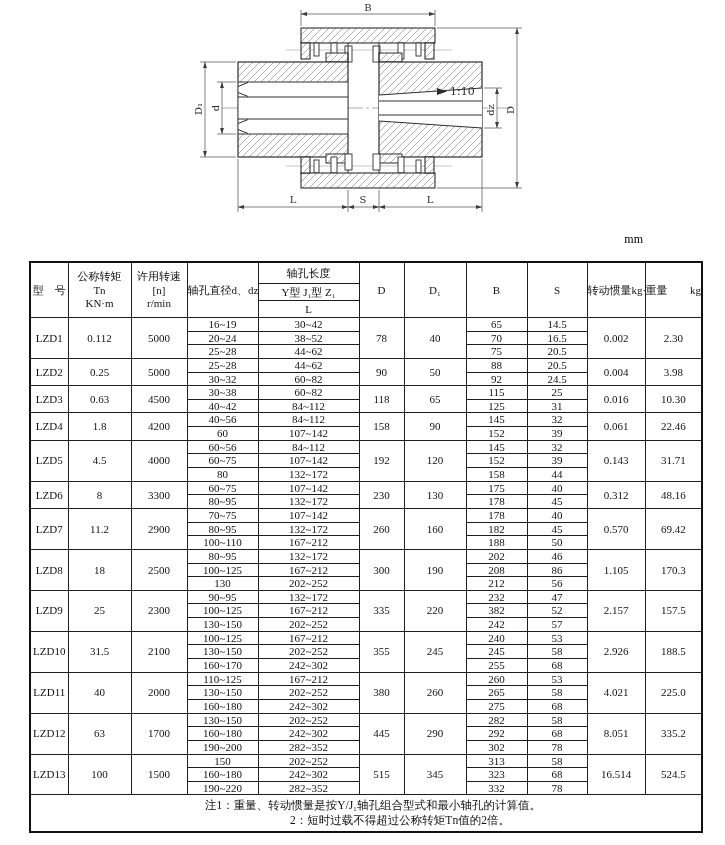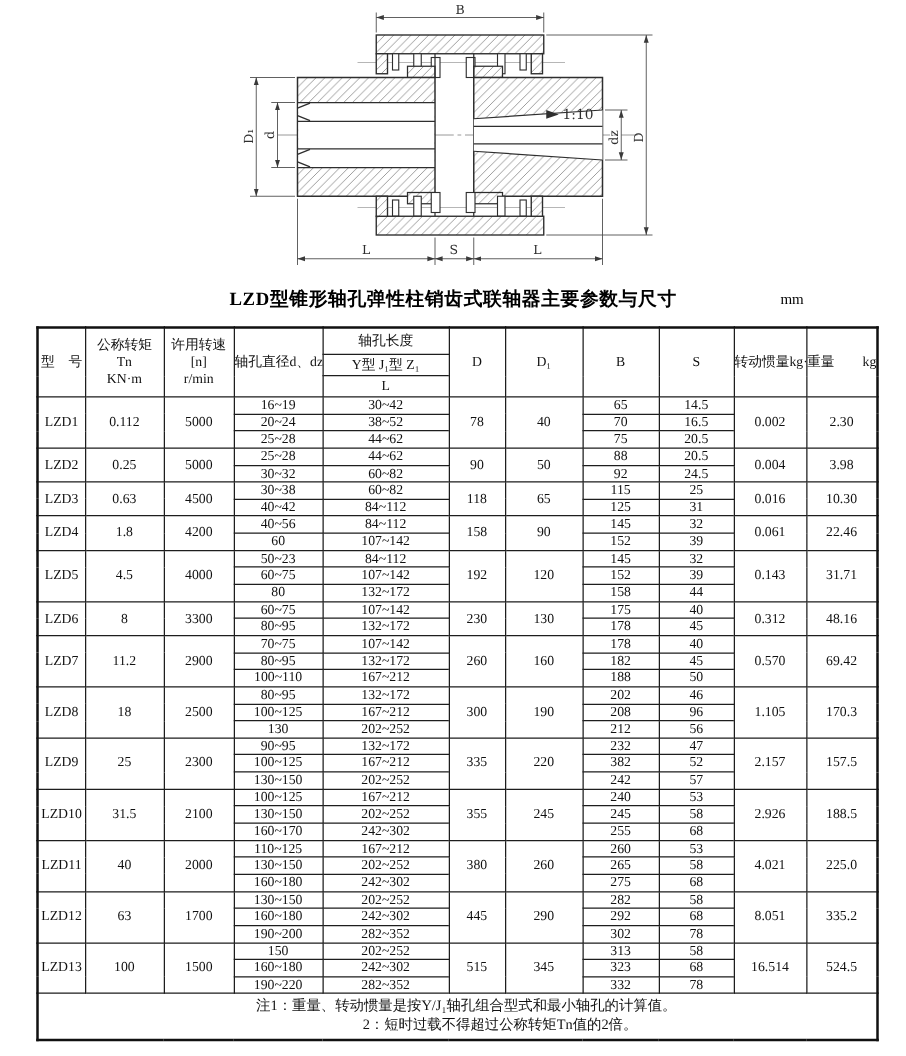--- a/index.html
+++ b/index.html
@@ -174,21 +174,20 @@
     <text x="494" y="110" transform="rotate(-90 494 110)">dz</text>
     <text x="514" y="110" transform="rotate(-90 514 110)">D</text>
     <text x="293" y="203">L</text>
     <text x="363" y="203">S</text>
     <text x="430" y="203">L</text>
   </g>
 </svg>
 </div>
 
 <div class="title-row">
-  <span class="doc-title">LZD型锥形轴孔弹性柱销齿式联轴器主要参数与尺寸</span>
   <span class="unit-label">mm</span>
 </div>
 
 <table class="params">
   <colgroup>
     <col style="width:38px">
       <col style="width:63px">
       <col style="width:56px">
     <col style="width:71px">
       <col style="width:101px">
@@ -327,21 +326,21 @@
       <tr>
         <td>60</td>
         <td>107~142</td>
         <td>152</td>
         <td>39</td>
       </tr>
       <tr>
         <td rowspan="3">LZD5</td>
         <td rowspan="3">4.5</td>
         <td rowspan="3">4000</td>
-        <td>50~23</td>
+        <td>60~56</td>
         <td>84~112</td>
         <td rowspan="3">192</td>
         <td rowspan="3">120</td>
         <td>145</td>
         <td>32</td>
         <td rowspan="3">0.143</td>
         <td rowspan="3">31.71</td>
       </tr>
       <tr>
         <td>60~75</td>
@@ -409,21 +408,21 @@
         <td rowspan="3">190</td>
         <td>202</td>
         <td>46</td>
         <td rowspan="3">1.105</td>
         <td rowspan="3">170.3</td>
       </tr>
       <tr>
         <td>100~125</td>
         <td>167~212</td>
         <td>208</td>
-        <td>96</td>
+        <td>86</td>
       </tr>
       <tr>
         <td>130</td>
         <td>202~252</td>
         <td>212</td>
         <td>56</td>
       </tr>
       <tr>
         <td rowspan="3">LZD9</td>
         <td rowspan="3">25</td>

